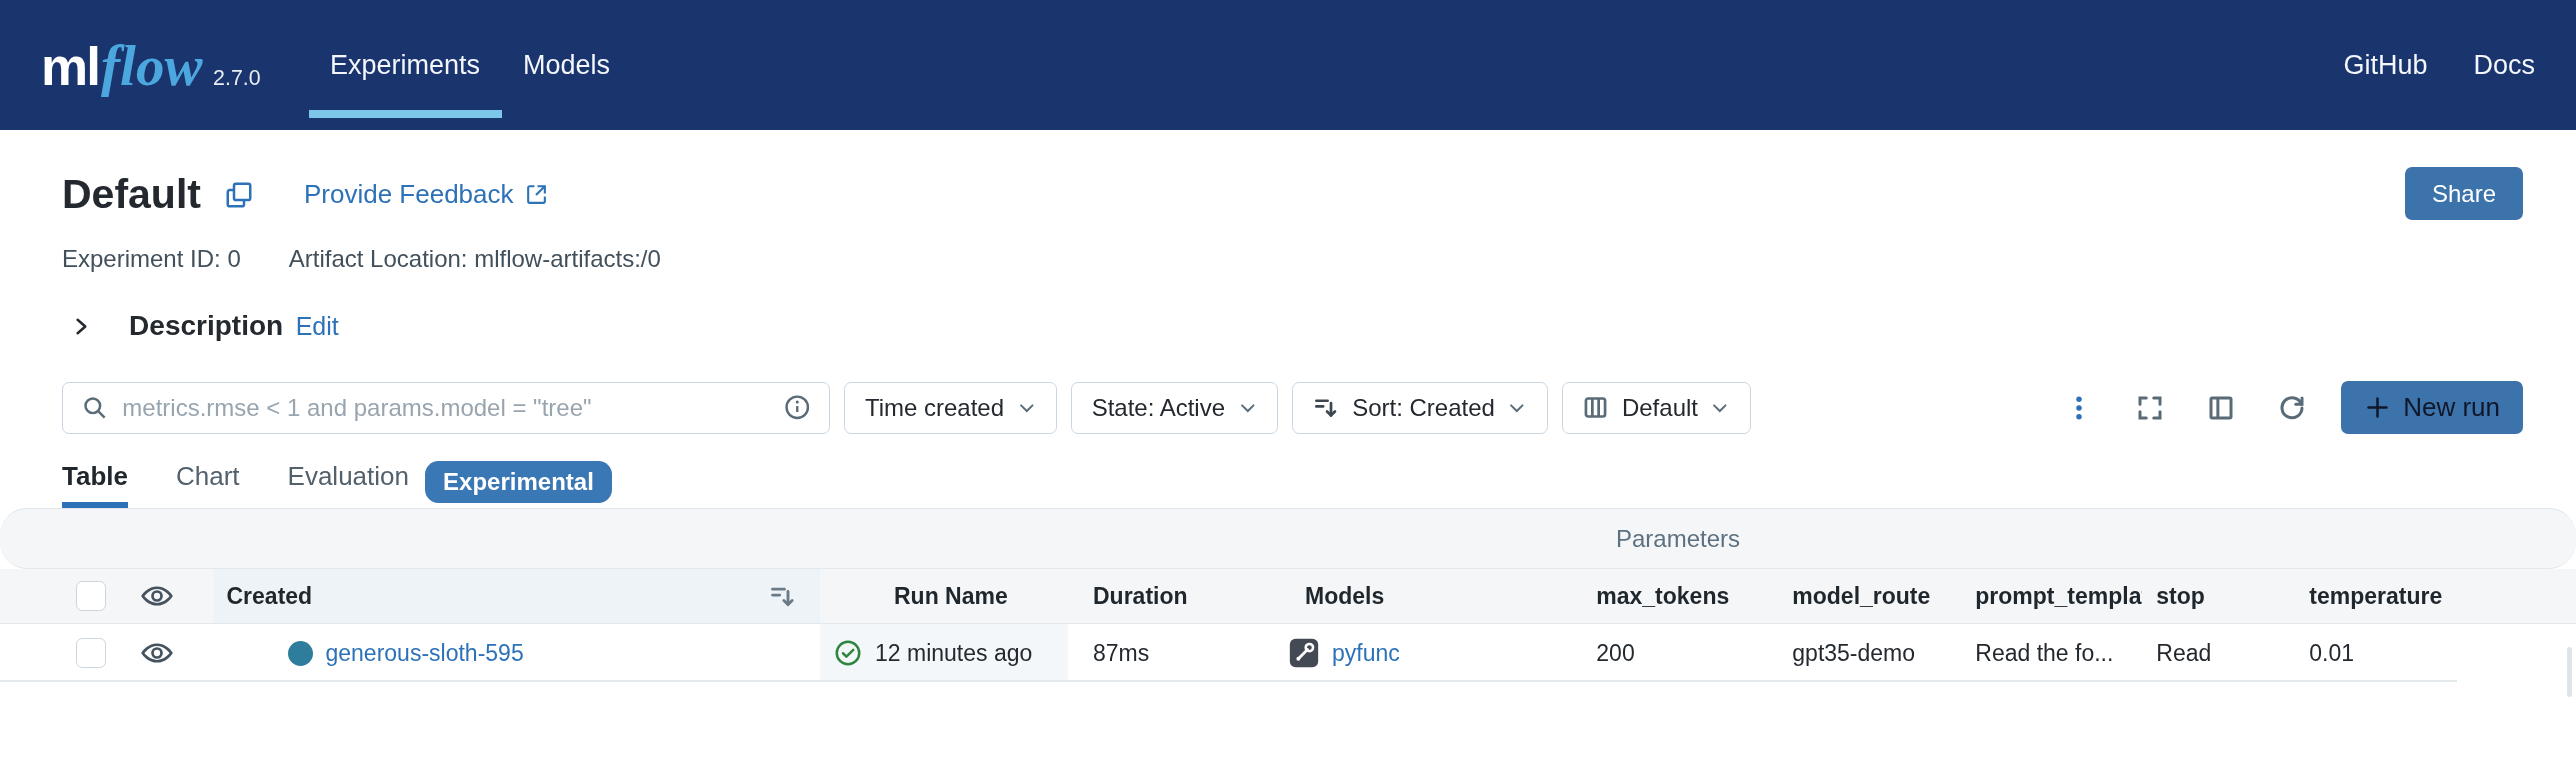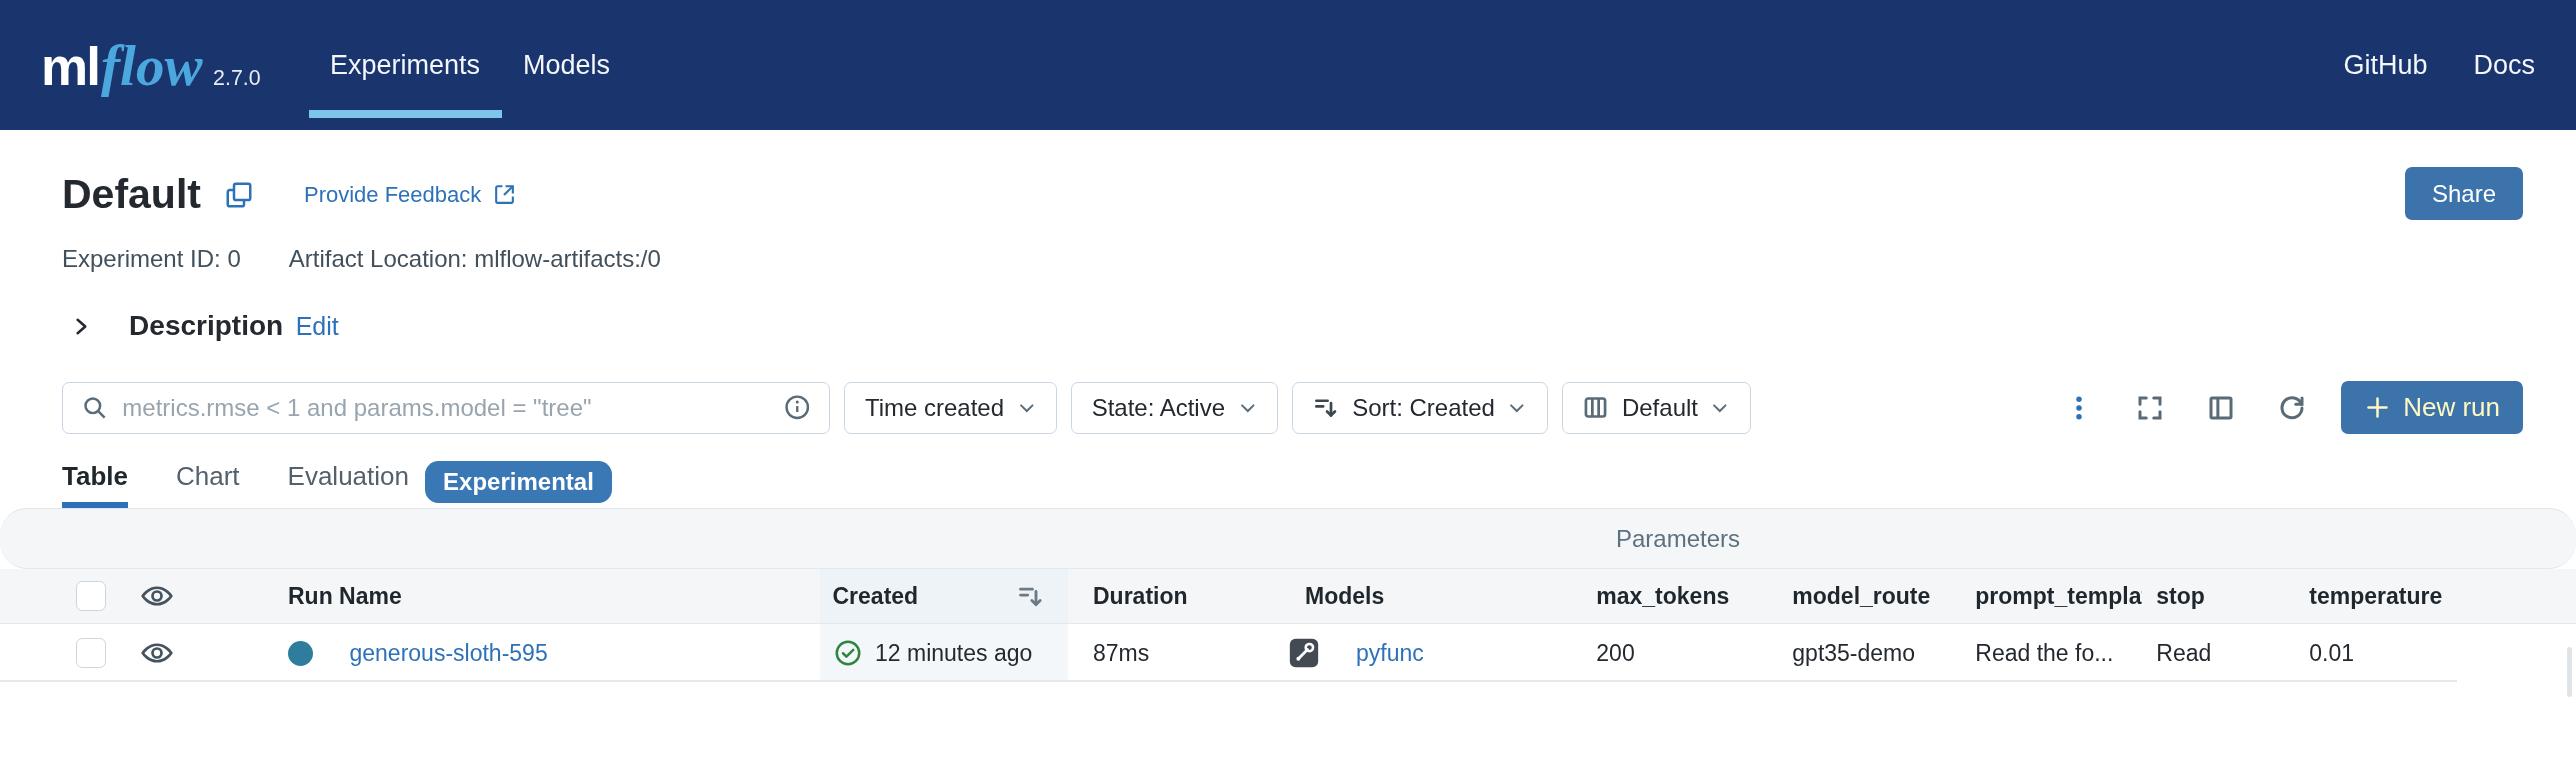--- a/index.html
+++ b/index.html
@@ -26,21 +26,21 @@
   .nav-link.active::after{content:"";position:absolute;left:0;right:0;bottom:0;height:8px;
     background:var(--underline-blue);}
   .nav-right{margin-left:auto;display:flex;gap:46px;}
   .nav-right .nav-link{padding:0;}
 
   
   .content{padding:0 53px 0 62px;position:relative;}
   .title-row{margin-top:37px;display:flex;align-items:center;position:relative;height:55px;}
   .page-title{font-size:41px;font-weight:700;color:#24292f;}
   .copy-btn{margin-left:23px;color:var(--link-blue);cursor:pointer;background:none;border:none;}
-  .feedback-link{margin-left:50px;display:flex;align-items:center;gap:10.7px;font-size:22px;
+  .feedback-link{margin-left:50px;display:flex;align-items:center;gap:10.7px;font-size:26px;
     color:var(--link-blue);text-decoration:none;cursor:pointer;}
   .share-btn{position:absolute;right:0;top:0;height:53px;background:var(--btn-blue);color:#fff;
     font-size:24px;border:none;border-radius:7.1px;padding:0 27px;cursor:pointer;
     font-family:"Liberation Sans",sans-serif;}
   .meta-row{margin-top:23px;display:flex;gap:48px;font-size:24px;color:var(--text-gray);}
   .desc-row{margin-top:37px;display:flex;align-items:center;}
   .desc-chevron{color:#24292f;margin-left:7.1px;cursor:pointer;background:none;border:none;}
   .desc-label{margin-left:37px;font-size:28px;font-weight:700;color:#24292f;}
   .edit-link{margin-left:12.5px;font-size:25px;color:var(--link-blue);cursor:pointer;}
 
@@ -52,21 +52,21 @@
     font-family:"Liberation Sans",sans-serif;background:transparent;}
   .search-box input::placeholder{color:#98a4ae;}
   .icon-gray{color:#5a6b78;}
   .filter-btn{height:52px;border:1.8px solid var(--border);border-radius:7.1px;background:#fff;
     display:flex;align-items:center;gap:12.5px;padding:0 19.6px;font-size:24px;color:#24292f;
     margin-left:14.3px;cursor:pointer;font-family:"Liberation Sans",sans-serif;}
   .toolbar-spacer{flex:1;}
   .toolbar-icons{display:flex;align-items:center;gap:41px;margin-right:34px;}
   .tool-icon-btn{background:none;border:none;cursor:pointer;color:#5a6b78;padding:0;}
   .tool-icon-btn.blue{color:var(--link-blue);}
-  .new-run-btn{height:53px;background:var(--btn-blue);color:#fef9c3;border:none;border-radius:7.1px;
+  .new-run-btn{height:53px;background:var(--btn-blue);color:#0f172a;border:none;border-radius:7.1px;
     font-size:26px;display:flex;align-items:center;gap:12.5px;padding:0 23px;cursor:pointer;
     font-family:"Liberation Sans",sans-serif;}
 
   
   .tabs-row{margin-top:27px;display:flex;align-items:flex-start;}
   .tab{font-size:26px;color:#53616d;margin-right:48px;padding-bottom:16px;position:relative;cursor:pointer;}
   .tab.active{color:#1f272d;font-weight:700;}
   .tab.active::after{content:"";position:absolute;left:0;bottom:0;height:6.2px;width:100%;
     background:var(--link-blue);}
   .exp-badge{background:var(--badge-blue);color:#fff;font-size:24px;font-weight:700;
@@ -85,21 +85,21 @@
   .data-row{height:58px;background:#fff;position:relative;}
   .data-row::after{content:"";position:absolute;left:0;bottom:0;width:2457px;height:1.8px;
     background:var(--row-border);}
   .cell{font-size:23px;color:#24292f;white-space:nowrap;overflow:hidden;}
   .cell-check{padding-left:76px;display:flex;align-items:center;height:100%;}
   .checkbox{width:30px;height:30px;border:1.8px solid #ccd6de;border-radius:6.2px;background:#fff;cursor:pointer;}
   .cell-eye{padding-left:5.3px;display:flex;align-items:center;height:100%;}
   .eye-btn{background:none;border:none;color:#45535f;cursor:pointer;padding:0;}
   .cell-runname{padding-left:74px;display:flex;align-items:center;gap:12.5px;height:100%;}
   .run-dot{width:25px;height:25px;border-radius:50%;background:var(--run-dot);flex:none;}
-  .link{color:var(--link-blue);text-decoration:none;cursor:pointer;margin-left:24px;}
+  .link{color:var(--link-blue);text-decoration:none;cursor:pointer;}
   .cell-created{padding-left:12.5px;padding-right:23px;height:100%;display:flex;align-items:center;}
   .head-row .cell-created{background:var(--created-tint);}
   .data-row .cell-created{background:var(--created-row-tint);gap:12.5px;}
   .cell-created .sort-ic{margin-left:auto;color:#6b7a87;cursor:pointer;}
   .cell-duration{padding-left:25px;}
   .cell-models{padding-left:21.4px;display:flex;align-items:center;gap:10.7px;height:100%;}
   .model-chip{width:34px;height:34px;flex:none;}
   .cell-param{padding-left:14.3px;}
   .scrollbar-thumb{position:absolute;right:3.6px;top:647px;width:5.3px;height:50px;
     background:#dfe4e9;border-radius:2.7px;}
@@ -314,33 +314,33 @@
       <div class="cell-eye">
         <button class="eye-btn">
           <span>
             <svg width="36" height="36" viewBox="0 0 24 24" fill="none" stroke="currentColor" stroke-width="1.8">
               <path d="M2.5 12S6 6.5 12 6.5 21.5 12 21.5 12 18 17.5 12 17.5 2.5 12 2.5 12Z"></path>
               <circle cx="12" cy="12" r="3"></circle>
             </svg>
           </span>
         </button>
       </div>
-      <div class="head-cell cell-runname">
-        <span>Run Name</span>
-      </div>
       <div class="head-cell cell-created">
         <span>Created</span>
         <span class="sort-ic">
           <svg width="28.5" height="28.5" viewBox="0 0 24 24" fill="none" stroke="currentColor" stroke-width="2.4" stroke-linecap="round">
             <path d="M3 6h10"></path>
               <path d="M3 11h6"></path>
               <path d="M16 8v11"></path>
               <path d="M12.5 15.5 16 19l3.5-3.5"></path>
           </svg>
         </span>
+      </div>
+      <div class="head-cell cell-runname">
+        <span>Run Name</span>
       </div>
       <div class="head-cell cell-duration">
         <span>Duration</span>
       </div>
       <div class="head-cell cell-models" style="padding-left:39px">
         <span>Models</span>
       </div>
       <div class="head-cell cell-param">
         <span>max_tokens</span>
       </div>

